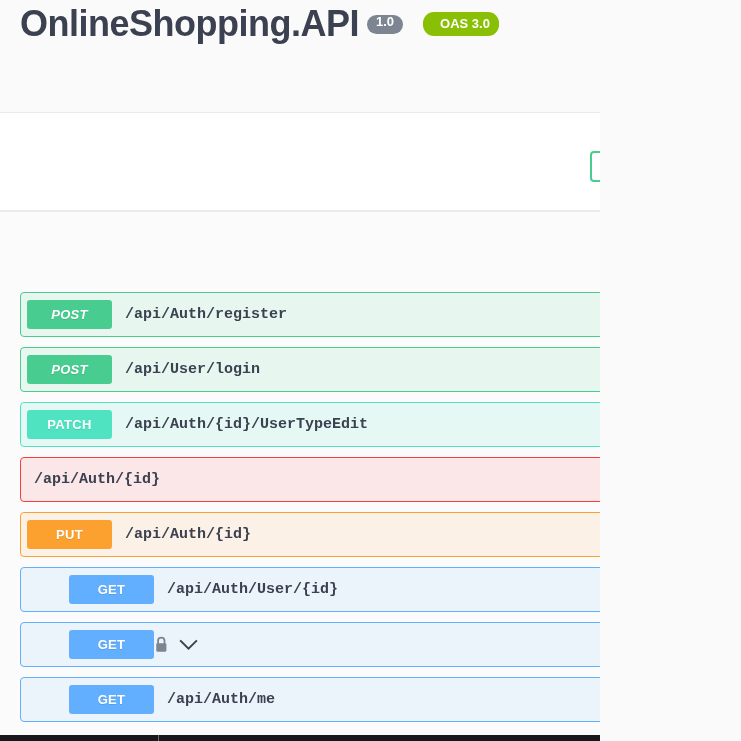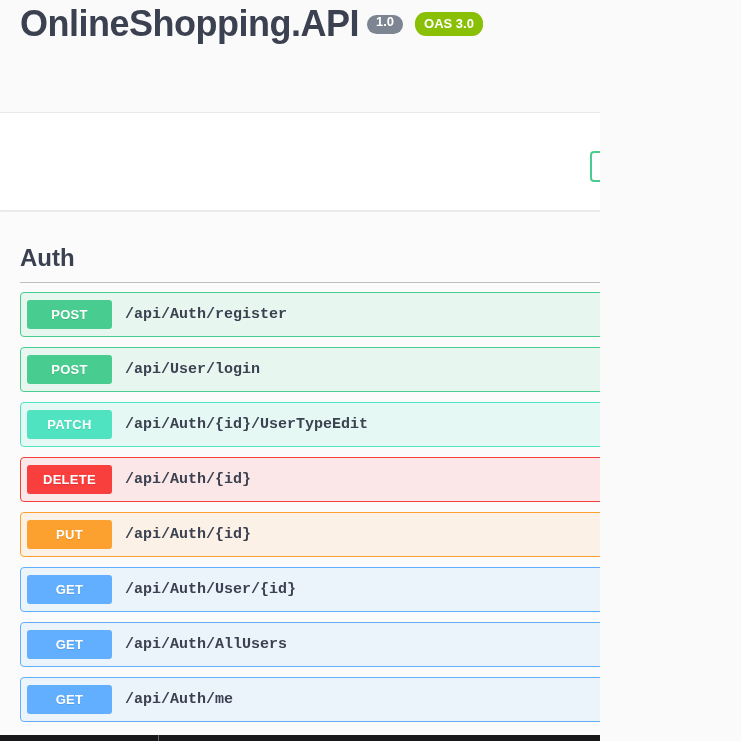--- a/index.html
+++ b/index.html
@@ -61,27 +61,27 @@
     font-size: 13px;
     font-weight: bold;
     line-height: 1;
     padding: 0 9px 6px 9px;
     border-radius: 10px;
     vertical-align: middle;
     white-space: nowrap;
   }
   .oas-badge {
     display: inline-block;
-    margin-left: 12px;
+    margin-left: 20px;
     background: #89bf04;
     color: #ffffff;
     font-size: 13px;
     font-weight: bold;
     line-height: 1;
-    padding: 5px 9px 6px 9px;
+    padding: 5px 9px 6px 17px;
     border-radius: 11px;
     vertical-align: middle;
     white-space: nowrap;
   }
   .spec-url {
     display: block;
     margin-top: 7px;
     font-size: 12.5px;
     line-height: 16px;
     color: #6fa4e8;
@@ -206,30 +206,30 @@
     display: flex;
     align-items: center;
   }
   .op-chevron {
     margin-right: 10px;
     display: flex;
     align-items: center;
   }
 
   
-  .m-post   { background: #49cc90; }
+  .m-post   { background: #49cc90; font-style: italic; }
   .r-post   { background: #e8f6f0; border-color: #49cc90; }
   .m-patch  { background: #50e3c2; }
   .r-patch  { background: #e5f8f4; border-color: #50e3c2; }
   .m-delete { background: #f93e3e; }
   .r-delete { background: #fbe7e7; border-color: #f93e3e; }
   .m-put    { background: #fca130; }
   .r-put    { background: #fcf1e6; border-color: #fca130; }
   .m-get    { background: #61affe; }
-  .r-get    { background: #ebf3fb; border-color: #61affe; }
+  .r-get    { background: #ebf3fb; border-color: #61affe; padding-left: 42px; }
 
   .bottom-strip {
     position: absolute;
     left: 0;
     top: 735px;
     width: 741px;
     height: 6px;
     background: #18181a;
   }
   .bottom-strip-seam {
@@ -263,28 +263,20 @@
     <span class="lock-open-icon">
       <svg width="17" height="19" viewBox="0 0 20 22" aria-hidden="true">
         <path d="M7 9 V6.2 A3.1 3.1 0 0 1 13.2 6.2 V7.2" fill="none" stroke="#49cc90" stroke-width="2.3" stroke-linecap="round"></path>
         <rect x="2.2" y="9" width="11.2" height="9.6" rx="1.3" fill="#49cc90"></rect>
       </svg>
     </span>
   </div>
 
   <div class="tag-section">
 
-    <div class="tag-header">
-      <span class="tag-name">Auth</span>
-      <span class="chevron-up-icon">
-        <svg width="21" height="13" viewBox="0 0 21 13" aria-hidden="true">
-          <path d="M2 10.5 L10.5 2.5 L19 10.5" fill="none" stroke="#3b4151" stroke-width="2" stroke-linecap="square"></path>
-        </svg>
-      </span>
-    </div>
 
     <div class="op-list" id="op-list">
         <div class="op-row r-post">
           <span class="op-method m-post">POST</span>
           <span class="op-path">/api/Auth/register</span>
           <span class="op-lock">
             <svg width="15" height="18" viewBox="0 0 16 19" aria-hidden="true">
               <path d="M4.3 7.6 V5.1 A3.45 3.45 0 0 1 11.2 5.1 V7.6" fill="none" stroke="#7d8492" stroke-width="1.9" stroke-linecap="round"></path>
               <rect x="2.4" y="7.6" width="10.8" height="9" rx="1.2" fill="#7d8492"></rect>
             </svg>
@@ -319,21 +311,20 @@
               <rect x="2.4" y="7.6" width="10.8" height="9" rx="1.2" fill="#7d8492"></rect>
             </svg>
           </span>
           <span class="op-chevron">
             <svg width="19" height="12" viewBox="0 0 19 12" aria-hidden="true">
               <path d="M1.8 2 L9.5 9.6 L17.2 2" fill="none" stroke="#3b4151" stroke-width="1.9" stroke-linecap="square"></path>
             </svg>
           </span>
         </div>
         <div class="op-row r-delete">
-          <span class="op-method m-delete">DELETE</span>
           <span class="op-path">/api/Auth/{id}</span>
           <span class="op-lock">
             <svg width="15" height="18" viewBox="0 0 16 19" aria-hidden="true">
               <path d="M4.3 7.6 V5.1 A3.45 3.45 0 0 1 11.2 5.1 V7.6" fill="none" stroke="#7d8492" stroke-width="1.9" stroke-linecap="round"></path>
               <rect x="2.4" y="7.6" width="10.8" height="9" rx="1.2" fill="#7d8492"></rect>
             </svg>
           </span>
           <span class="op-chevron">
             <svg width="19" height="12" viewBox="0 0 19 12" aria-hidden="true">
               <path d="M1.8 2 L9.5 9.6 L17.2 2" fill="none" stroke="#3b4151" stroke-width="1.9" stroke-linecap="square"></path>
@@ -365,21 +356,20 @@
             </svg>
           </span>
           <span class="op-chevron">
             <svg width="19" height="12" viewBox="0 0 19 12" aria-hidden="true">
               <path d="M1.8 2 L9.5 9.6 L17.2 2" fill="none" stroke="#3b4151" stroke-width="1.9" stroke-linecap="square"></path>
             </svg>
           </span>
         </div>
         <div class="op-row r-get">
           <span class="op-method m-get">GET</span>
-          <span class="op-path">/api/Auth/AllUsers</span>
           <span class="op-lock">
             <svg width="15" height="18" viewBox="0 0 16 19" aria-hidden="true">
               <path d="M4.3 7.6 V5.1 A3.45 3.45 0 0 1 11.2 5.1 V7.6" fill="none" stroke="#7d8492" stroke-width="1.9" stroke-linecap="round"></path>
               <rect x="2.4" y="7.6" width="10.8" height="9" rx="1.2" fill="#7d8492"></rect>
             </svg>
           </span>
           <span class="op-chevron">
             <svg width="19" height="12" viewBox="0 0 19 12" aria-hidden="true">
               <path d="M1.8 2 L9.5 9.6 L17.2 2" fill="none" stroke="#3b4151" stroke-width="1.9" stroke-linecap="square"></path>
             </svg>

